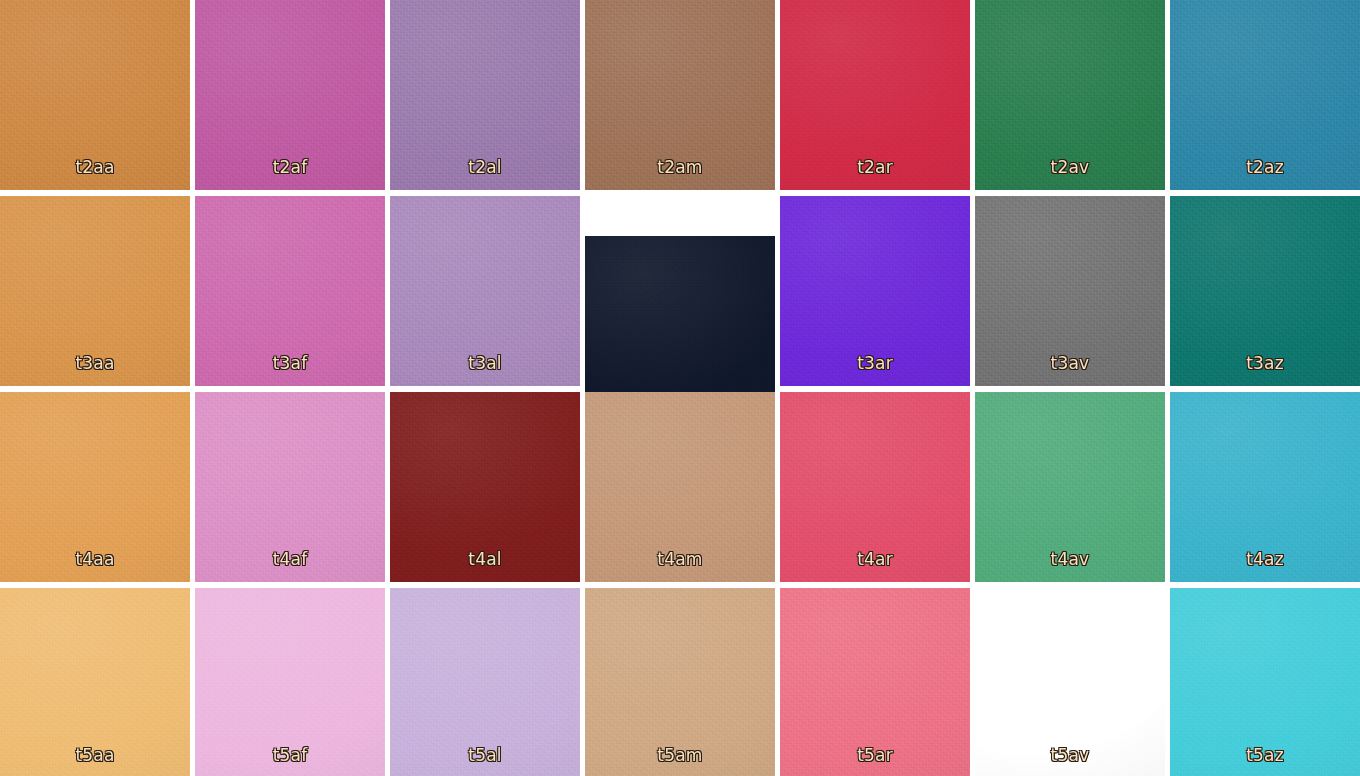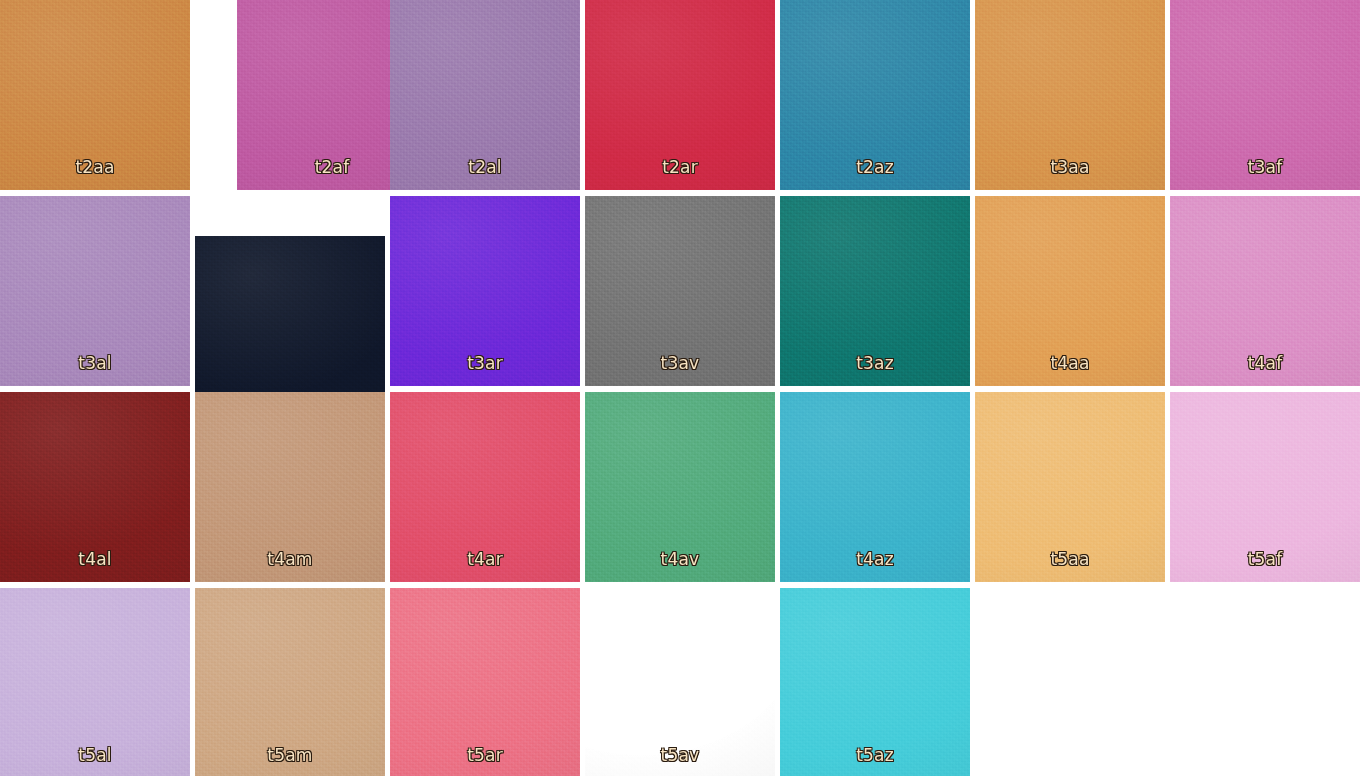--- a/index.html
+++ b/index.html
@@ -102,35 +102,45 @@
 </style>
 </head>
 <body>
 
 <div id="swatch-grid" style="background: rgb(255, 255, 255);">
     <div class="swatch-tile" style="background: rgb(205, 136, 68);">
       <div class="sheen"></div>
       <div class="grain"></div>
       <div class="swatch-label">t2aa</div>
     </div>
-    <div class="swatch-tile" style="background: rgb(191, 90, 162); margin-left: 42px;">
+    <div class="swatch-tile" style="background: rgb(191, 90, 162);">
       <div class="sheen"></div>
       <div class="grain"></div>
       <div class="swatch-label">t2af</div>
     </div>
     <div class="swatch-tile" style="background: rgb(154, 122, 173);">
       <div class="sheen"></div>
       <div class="grain"></div>
       <div class="swatch-label">t2al</div>
     </div>
+    <div class="swatch-tile" style="background: rgb(157, 114, 87);">
+      <div class="sheen"></div>
+      <div class="grain"></div>
+      <div class="swatch-label">t2am</div>
+    </div>
     <div class="swatch-tile" style="background: rgb(208, 42, 70);">
       <div class="sheen"></div>
       <div class="grain"></div>
       <div class="swatch-label">t2ar</div>
     </div>
+    <div class="swatch-tile" style="background: rgb(42, 125, 78);">
+      <div class="sheen"></div>
+      <div class="grain"></div>
+      <div class="swatch-label">t2av</div>
+    </div>
     <div class="swatch-tile" style="background: rgb(45, 134, 167);">
       <div class="sheen"></div>
       <div class="grain"></div>
       <div class="swatch-label">t2az</div>
     </div>
     <div class="swatch-tile" style="background: rgb(216, 149, 76); padding-left: 24px;">
       <div class="sheen"></div>
       <div class="grain"></div>
       <div class="swatch-label">t3aa</div>
     </div>

